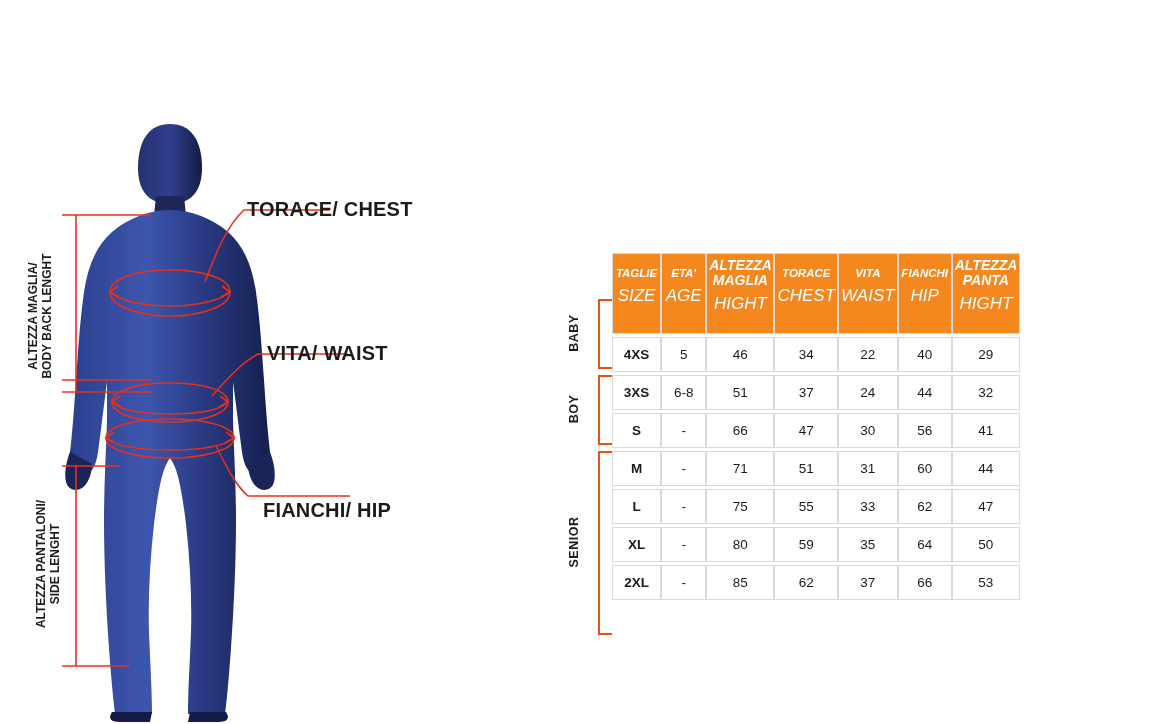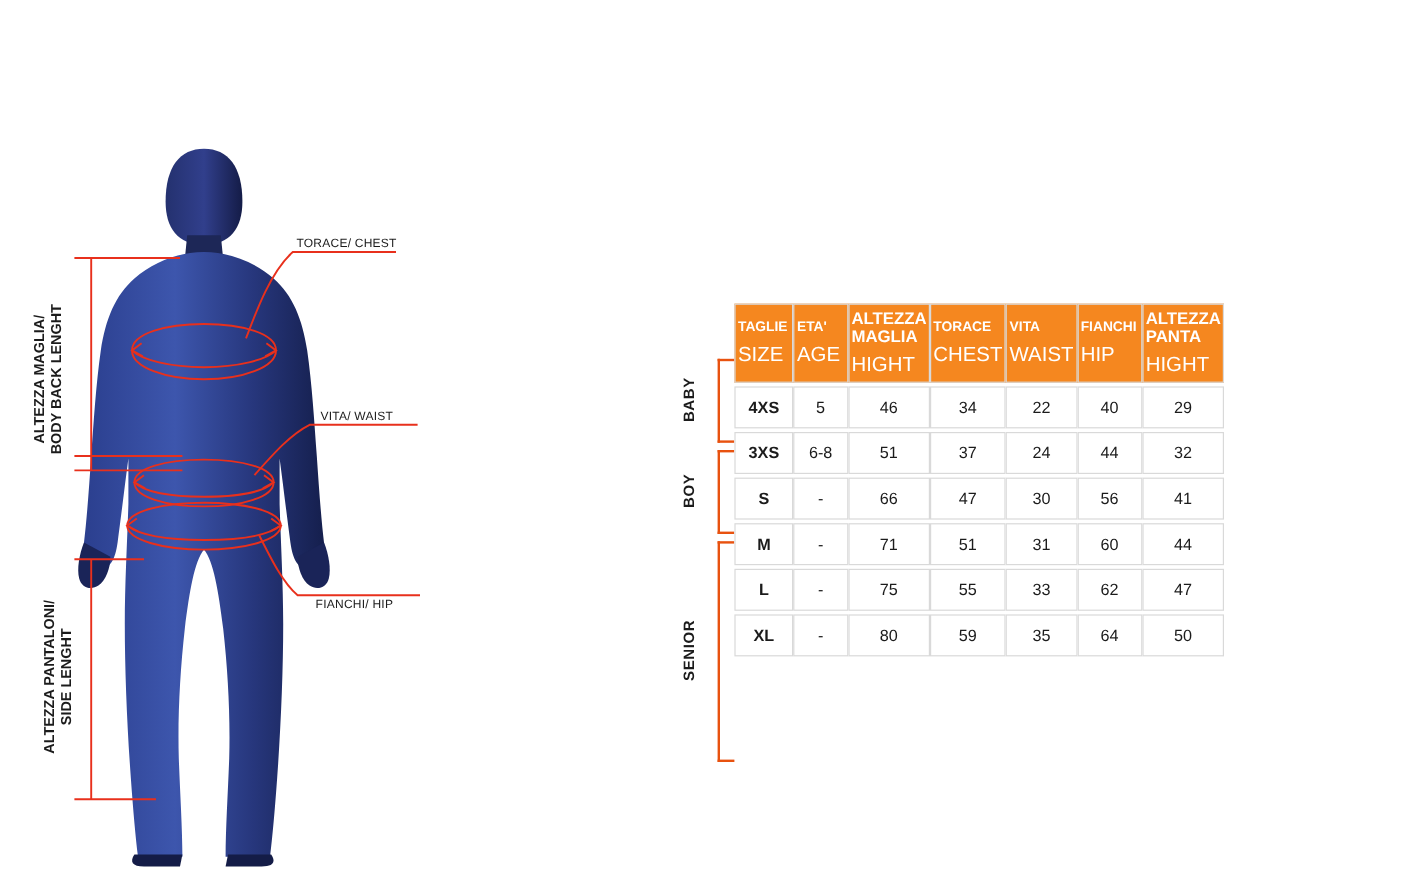--- a/index.html
+++ b/index.html
@@ -11,22 +11,22 @@
     overflow: hidden;
   }
   #root { position: relative; width: 1172px; height: 724px; }
 
   
   #figure-panel { position: absolute; left: 0; top: 0; width: 580px; height: 724px; }
   #figure-svg { position: absolute; left: 0; top: 0; }
 
   .callout-label {
     position: absolute;
-    font-size: 10px;
-    font-weight: normal;
+    font-size: 20px;
+    font-weight: bold;
     color: #1b1b1b;
     letter-spacing: 0.2px;
     white-space: nowrap;
   }
   #label-chest { left: 247px; top: 198px; }
   #label-waist { left: 267px; top: 342px; }
   #label-hip   { left: 263px; top: 486px; margin-top: 13px; }
 
   .vlabel {
     position: absolute;
@@ -55,25 +55,26 @@
     border-spacing: 0 3px;
     width: 408px;
     position: absolute;
     left: 52px;
     top: 0;
   }
   table.sizetable thead th {
     background: #f5871f;
     color: #ffffff;
     border: 1px solid #d9d9d9;
-    padding: 4px 2px 5px 2px;
-    text-align: left;
+    padding: 4px 2px 20px 2px;
+    text-align: center;
     vertical-align: middle;
     line-height: 1.05;
     height: 44px;
+    font-style: italic;
   }
   .th-it { font-size: 11.5px; font-weight: bold; display: block; }
   .th-it.small { font-size: 14px; }
   .th-en { font-size: 17px; font-weight: normal; display: block; margin-top: 8px; }
 
   table.sizetable tbody td {
     border: 1px solid #d9d9d9;
     background: #ffffff;
     text-align: center;
     font-size: 13.5px;
@@ -337,16 +338,25 @@
           </tr>
           <tr>
             <td class="col-size size-cell">XL</td>
             <td class="col-age">-</td>
             <td class="col-h">80</td>
             <td class="col-ch">59</td>
             <td class="col-w">35</td>
             <td class="col-hip">64</td>
             <td class="col-ph">50</td>
           </tr>
+          <tr>
+            <td class="col-size size-cell">2XL</td>
+            <td class="col-age">-</td>
+            <td class="col-h">85</td>
+            <td class="col-ch">62</td>
+            <td class="col-w">37</td>
+            <td class="col-hip">66</td>
+            <td class="col-ph">53</td>
+          </tr>
         </tbody>
     </table>
   </div>
 </div>
 
 </body></html>

